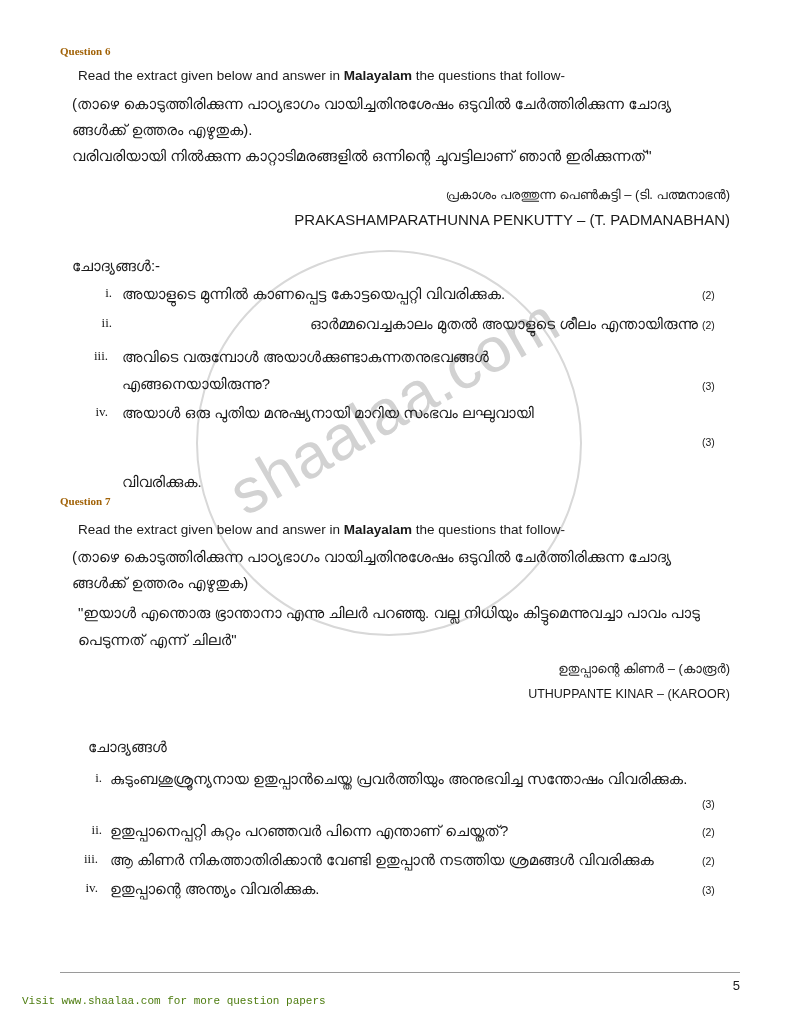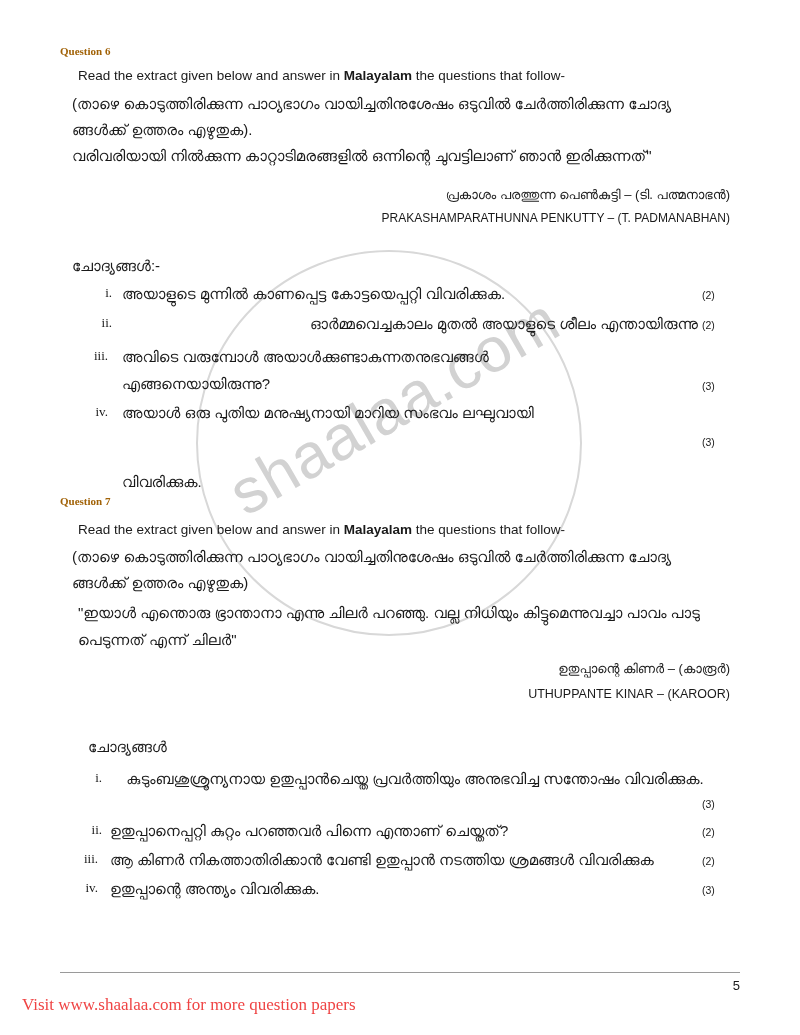--- a/index.html
+++ b/index.html
@@ -133,23 +133,23 @@
     left: 0;
     top: 1000px;
     width: 800px;
     height: 35px;
     background: #ffffff;
   }
   .footer-text {
     position: absolute;
     left: 22px;
     top: 995px;
-    font-family: Liberation Serif, serif;
-    font-size: 17px;
-    color: #ef4444;
+    font-family: Liberation Mono, monospace;
+    font-size: 11px;
+    color: #4d7c0f;
   }
 </style>
 </head>
 <body>
 
 <div class="page">
 
   <div class="watermark">
     <div class="ring"></div>
     <div class="wm-text">shaalaa.com</div>
@@ -162,21 +162,21 @@
     <div class="lead" style="left:78px; top:68px; width:660px;">
       <span>Read the extract given below and answer in </span><b>Malayalam</b><span> the questions that follow-</span>
     </div>
 
     <div class="mal" style="left:72px; top:93px; width:668px;">(താഴെ    കൊടുത്തിരിക്കുന്ന    പാഠ്യഭാഗം    വായിച്ചതിനുശേഷം    ഒടുവിൽ    ചേർത്തിരിക്കുന്ന    ചോദ്യ</div>
     <div class="mal" style="left:72px; top:119px; width:668px;">ങ്ങൾക്ക്  ഉത്തരം  എഴുതുക).</div>
 
     <div class="mal" style="left:72px; top:145px; width:668px;">വരിവരിയായി നിൽക്കുന്ന കാറ്റാടിമരങ്ങളിൽ ഒന്നിന്റെ ചുവട്ടിലാണ് ഞാൻ ഇരിക്കുന്നത്"</div>
 
     <div class="right-line" style="left:200px; top:176px; width:530px;">പ്രകാശം പരത്തുന്ന പെൺകുട്ടി – (ടി. പത്മനാഭൻ)</div>
-    <div class="right-line" style="left:200px; top:200px; width:530px; font-size:12px;">PRAKASHAMPARATHUNNA PENKUTTY – (T. PADMANABHAN)</div>
+    <div class="right-line" style="left:200px; top:200px; width:530px; font-size:15px;">PRAKASHAMPARATHUNNA PENKUTTY – (T. PADMANABHAN)</div>
 
     <div class="mal" style="left:72px; top:255px;">ചോദ്യങ്ങൾ:-</div>
 
     <div class="roman" style="left:90px; top:285px;">i.</div>
     <div class="mal" style="left:122px; top:283px; width:560px;">അയാളുടെ മുന്നിൽ കാണപ്പെട്ട കോട്ടയെപ്പറ്റി വിവരിക്കുക.</div>
     <div class="marks" style="left:702px; top:289px;">(2)</div>
 
     <div class="roman" style="left:90px; top:315px;">ii.</div>
     <div class="mal" style="left:138px; top:313px; width:560px;text-align:right;">ഓർമ്മവെച്ചകാലം മുതൽ അയാളുടെ ശീലം എന്തായിരുന്നു</div>
     <div class="marks" style="left:702px; top:319px;">(2)</div>
@@ -202,21 +202,21 @@
 
     <div class="mal" style="left:78px; top:602px; width:660px;">"ഇയാൾ എന്തൊരു ഭ്രാന്താനാ എന്നു ചിലർ പറഞ്ഞു. വല്ല നിധിയും കിട്ടുമെന്നുവച്ചാ പാവം പാടു</div>
     <div class="mal" style="left:78px; top:629px; width:660px;">പെടുന്നത് എന്ന് ചിലർ"</div>
 
     <div class="right-line" style="left:200px; top:650px; width:530px;">ഉതുപ്പാന്റെ കിണർ – (കാരൂർ)</div>
     <div class="right-line" style="left:200px; top:676px; width:530px; font-size:12.5px;">UTHUPPANTE KINAR – (KAROOR)</div>
 
     <div class="mal" style="left:88px; top:736px;">ചോദ്യങ്ങൾ</div>
 
     <div class="roman" style="left:80px; top:770px;">i.</div>
-    <div class="mal" style="left:110px; top:768px; width:610px;text-align:center;">കുടുംബശുശ്രൂന്യനായ ഉതുപ്പാൻചെയ്ത പ്രവർത്തിയും അനുഭവിച്ച സന്തോഷം വിവരിക്കുക.</div>
+    <div class="mal" style="left:110px; top:768px; width:610px;">കുടുംബശുശ്രൂന്യനായ ഉതുപ്പാൻചെയ്ത പ്രവർത്തിയും അനുഭവിച്ച സന്തോഷം വിവരിക്കുക.</div>
     <div class="marks" style="left:702px; top:798px;">(3)</div>
 
     <div class="roman" style="left:80px; top:822px;">ii.</div>
     <div class="mal" style="left:110px; top:820px; width:580px;">ഉതുപ്പാനെപ്പറ്റി കുറ്റം പറഞ്ഞവർ പിന്നെ എന്താണ് ചെയ്തത്?</div>
     <div class="marks" style="left:702px; top:826px;">(2)</div>
 
     <div class="roman" style="left:76px; top:851px;">iii.</div>
     <div class="mal" style="left:110px; top:849px; width:580px;">ആ കിണർ നികത്താതിരിക്കാൻ വേണ്ടി ഉതുപ്പാൻ നടത്തിയ ശ്രമങ്ങൾ വിവരിക്കുക</div>
     <div class="marks" style="left:702px; top:855px;">(2)</div>
 

